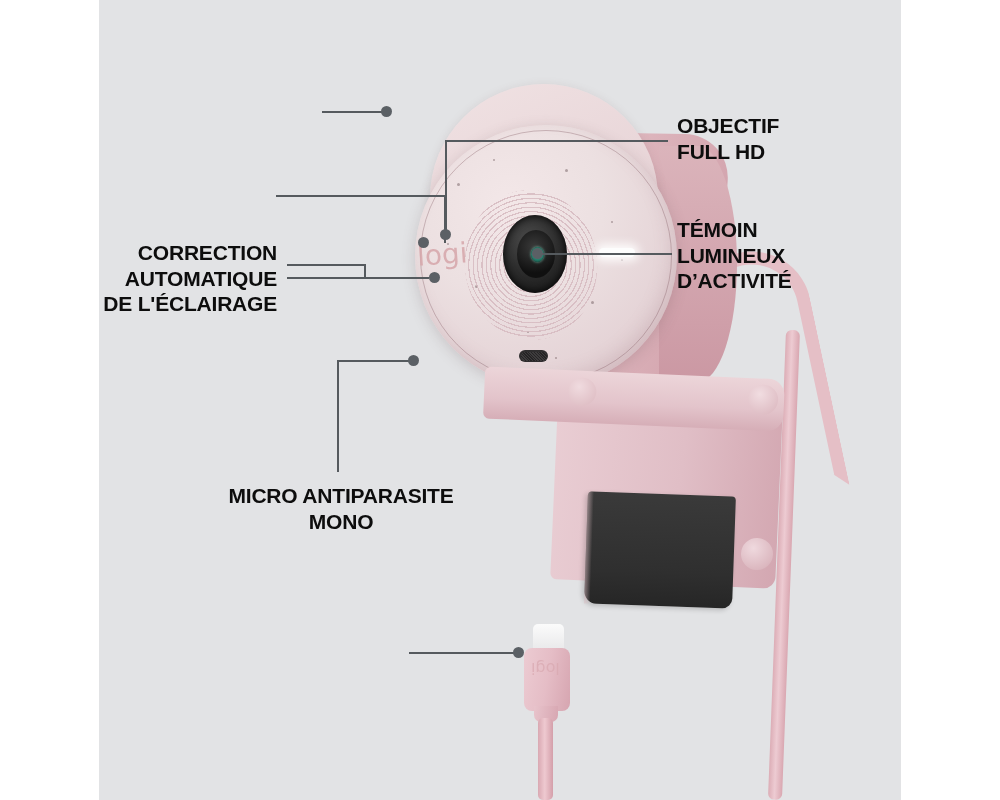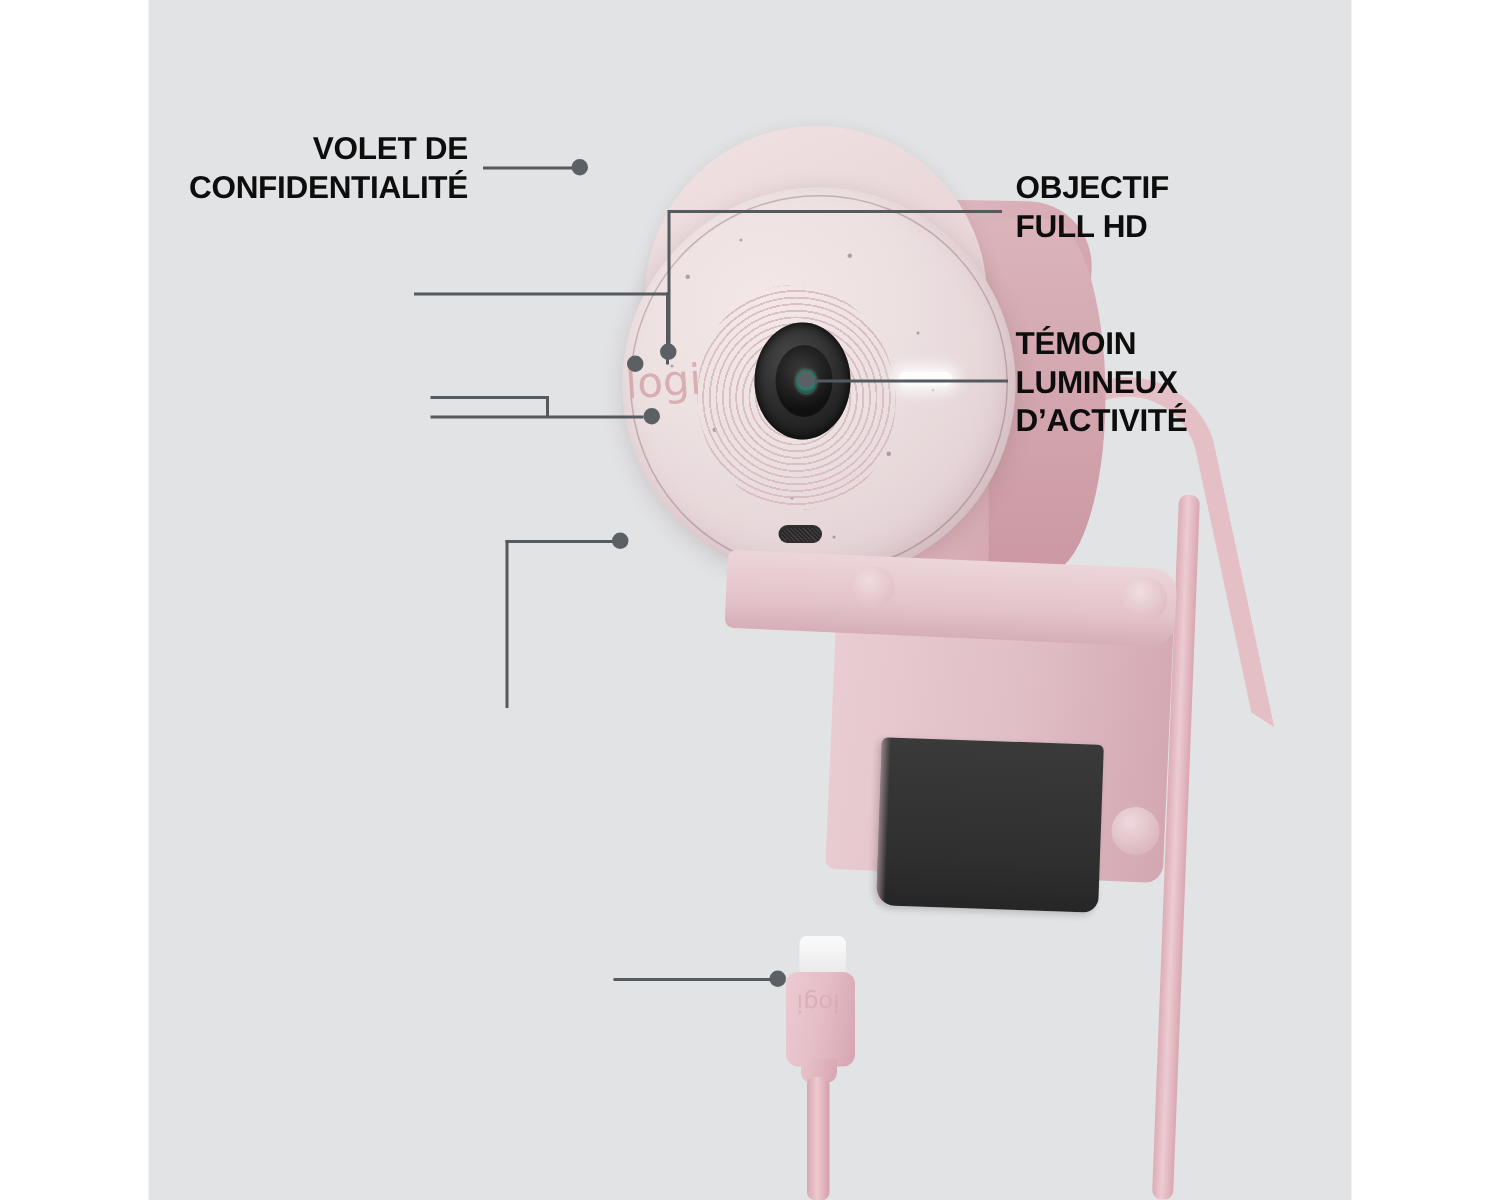--- a/index.html
+++ b/index.html
@@ -353,28 +353,31 @@
     <div class="ln h" style="left:443px;top:253px;width:130px;"></div>
     <div class="dot" style="left:433px;top:248px;"></div>
 
     <div class="ln h" style="left:238px;top:360px;width:77px;"></div>
     <div class="ln v" style="left:238px;top:360px;height:112px;"></div>
     <div class="dot" style="left:309px;top:355px;"></div>
 
     <div class="ln h" style="left:310px;top:652px;width:110px;"></div>
     <div class="dot" style="left:414px;top:647px;"></div>
 
-    <div class="label right-al" style="left:-82px;top:87px;width:295px;">VOLET DE
-CONFIDENTIALITÉ</div>
-
-
+
+
+    <div class="label right-al" style="left:-82px;top:240px;width:260px;">CORRECTION
+AUTOMATIQUE
+DE L'ÉCLAIRAGE</div>
 
     <div class="label left-al" style="left:578px;top:217px;width:222px;">TÉMOIN
 LUMINEUX
 D’ACTIVITÉ</div>
 
     <div class="label left-al" style="left:578px;top:113px;width:220px;">OBJECTIF
 FULL HD</div>
 
+    <div class="label" style="left:112px;top:483px;width:260px;text-align:center;">MICRO ANTIPARASITE
+MONO</div>
 
 
   </div>
 </div>
 
 </body></html>

